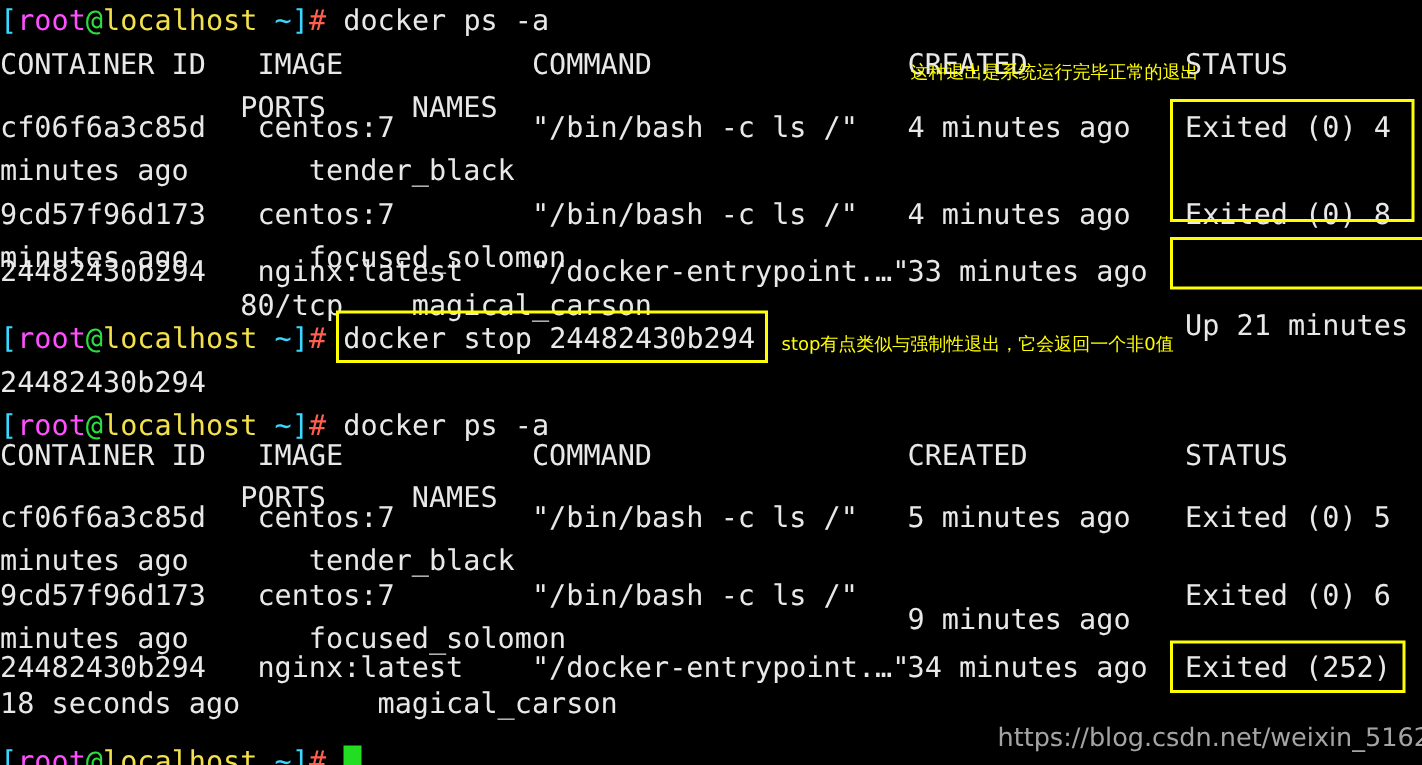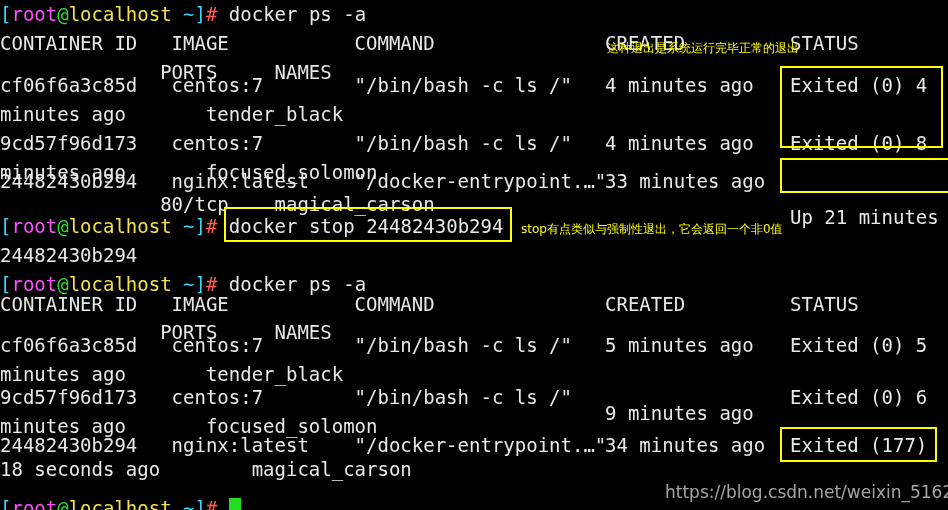--- a/index.html
+++ b/index.html
@@ -120,21 +120,21 @@
   <div class="line" style="top:360px;">minutes ago       tender_black</div>
 
   <div class="line" style="top:383px;">9cd57f96d173   centos:7        "/bin/bash -c ls /"</div>
   <div class="line" style="top:383px; left:605px;margin-top:16px;">9 minutes ago</div>
   <div class="line" style="top:383px; left:790px;">Exited (0) 6</div>
 
   <div class="line" style="top:412px;">minutes ago       focused_solomon</div>
 
   <div class="line" style="top:431px;">24482430b294   nginx:latest    "/docker-entrypoint.…"</div>
   <div class="line" style="top:431px; left:605px;">34 minutes ago</div>
-  <div class="line" style="top:431px; left:790px;">Exited (177)</div>
+  <div class="line" style="top:431px; left:790px;">Exited (252)</div>
 
   <div class="line" style="top:455px;">18 seconds ago        magical_carson</div>
 
   <div class="line" style="top:478px;margin-top:16px;"><span class="tx c-brk">[</span><span class="tx c-user">root</span><span class="tx c-at">@</span><span class="tx c-host">localhost</span><span class="tx c-brk"> ~]</span><span class="tx c-hash">#</span><span class="tx c-out"> </span><span class="cursor"></span></div>
 
   <div class="ann" style="top:38px; left:607px;">这种退出是系统运行完毕正常的退出</div>
   <div class="ann" style="top:219px; left:521px;">stop有点类似与强制性退出，它会返回一个非0值</div>
 
   <div class="hlbox" style="top:66px; left:780px; width:163px; height:82px;"></div>
   <div class="hlbox" style="top:158px; left:780px; width:172px; height:35px;"></div>

